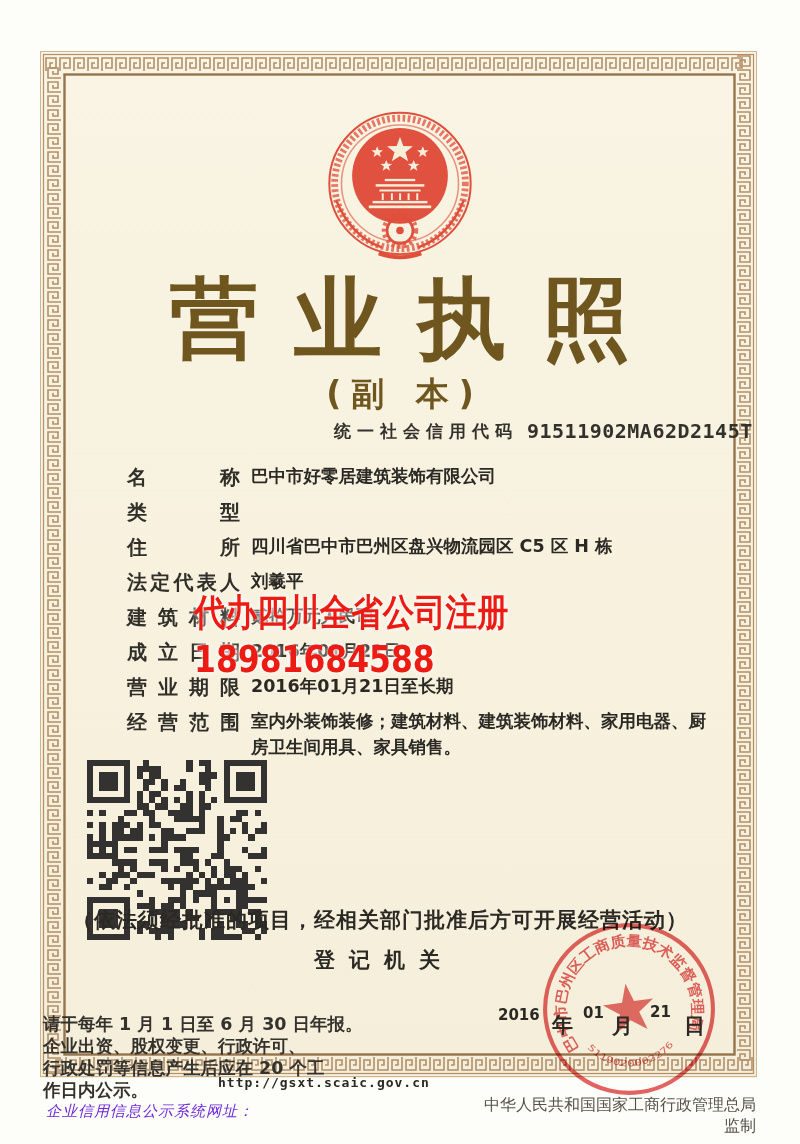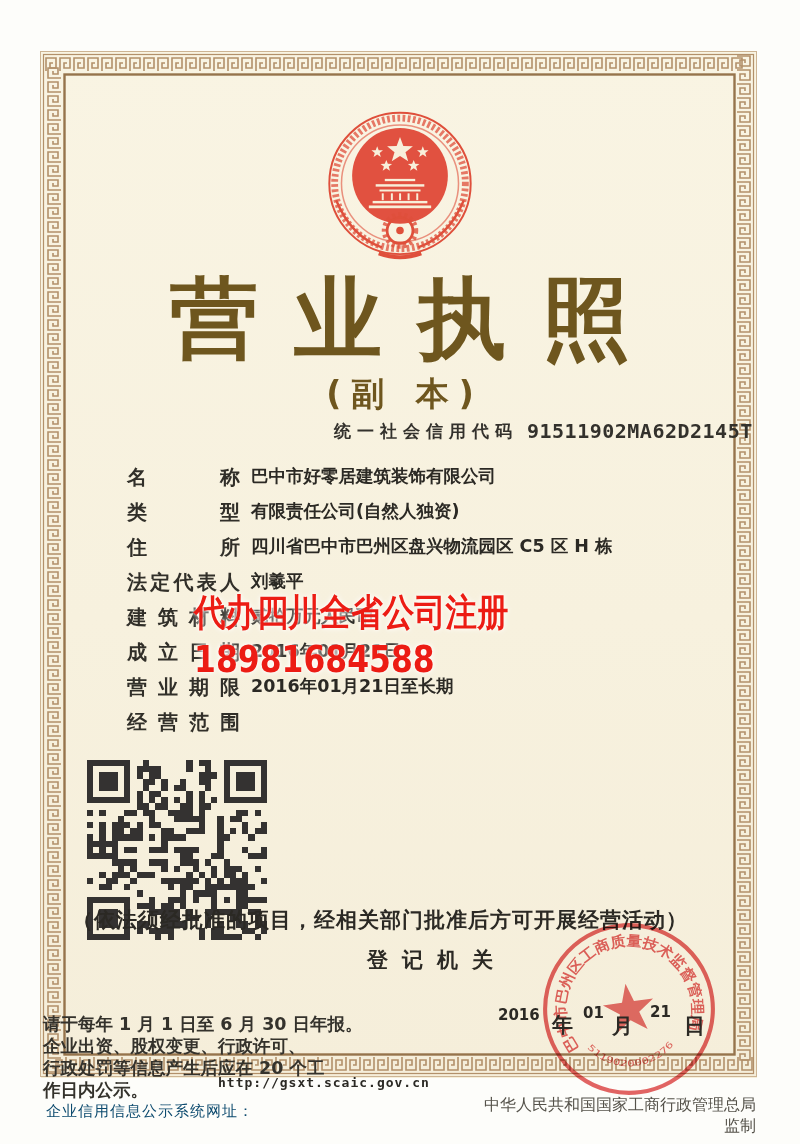--- a/index.html
+++ b/index.html
@@ -19,29 +19,29 @@
             font-weight:bold;letter-spacing:.5px;color:#33312c;}
   .f-label{position:absolute;left:127px;width:113px;font-size:20px;font-weight:bold;color:#312f29;
            text-align:justify;text-align-last:justify;}
   .f-value{position:absolute;left:251px;width:470px;font-size:17.5px;font-weight:bold;color:#2b2924;
            line-height:26px;white-space:normal;}
   .watermark{position:absolute;left:194px;top:588px;font-size:37px;font-weight:bold;color:#ec1c14;
              transform:scaleX(.85);transform-origin:left center;z-index:9;
              text-shadow:0 0 7px rgba(255,255,255,.95),0 0 3px rgba(255,255,255,.9);}
   .note{position:absolute;left:0;top:906px;width:760px;text-align:center;
         font-size:21px;font-weight:bold;color:#2b2924;letter-spacing:1px;z-index:3;}
-  .registrar{position:absolute;left:300px;top:946px;width:260px;text-align:center;
+  .registrar{position:absolute;left:300px;top:946px;width:260px;
              font-size:21px;font-weight:bold;letter-spacing:14px;text-indent:14px;color:#2b2924;z-index:3;}
   .qr{position:absolute;left:87px;top:760px;width:180px;height:180px;z-index:3;}
   .seal{position:absolute;left:540px;top:920px;width:178px;height:178px;z-index:4;
         mix-blend-mode:multiply;opacity:.82;transform:rotate(-8deg);}
   .date-unit{font-size:21px;font-weight:bold;color:#2b2924;z-index:6;}
   .date-num{font-size:15px;font-weight:bold;color:#2b2924;z-index:6;}
   .ft-line{position:absolute;left:14px;font-size:17.5px;font-weight:bold;color:#34322c;z-index:6;margin-left:29px;}
-  .ft-site{left:46px;top:1102px;font-size:15px;color:#0c4a6e;letter-spacing:1px;z-index:6;}
+  .ft-site{left:46px;top:1102px;font-size:15px;color:#6d28d9;letter-spacing:1px;z-index:6;font-style:italic;}
   .ft-url{left:218px;top:1075px;font-family:"DejaVu Sans Mono",monospace;font-size:13px;
           font-weight:bold;letter-spacing:1px;color:#2b2924;z-index:6;}
   .ft-issuer{position:absolute;left:480px;top:1095px;width:276px;text-align:right;
              font-size:16px;color:#55524a;z-index:6;}
 </style>
 </head>
 <body>
 
 <div class="page">
 
@@ -94,32 +94,32 @@
   </svg>
 
   <div class="title">营业执照</div>
   <div class="subtitle">(副 本)</div>
   <div class="abs cc-label">统一社会信用代码</div>
   <div class="abs cc-value">91511902MA62D2145T</div>
 
   <div class="f-label" style="top:464px">名称</div>
   <div class="f-value" style="top:463px">巴中市好零居建筑装饰有限公司</div>
   <div class="f-label" style="top:499px">类型</div>
-  <div class="f-value" style="top:498px">有限责任公司(自然人独资)</div>
   <div class="f-label" style="top:534px">住所</div>
   <div class="f-value" style="top:533px">四川省巴中市巴州区盘兴物流园区 C5 区 H 栋</div>
   <div class="f-label" style="top:569px">法定代表人</div>
   <div class="f-value" style="top:568px">刘羲平</div>
   <div class="f-label" style="top:604px">建筑材料</div>
   <div class="f-value" style="top:603px">贰拾万元人民币</div>
   <div class="f-label" style="top:639px">成立日期</div>
   <div class="f-value" style="top:638px">2016年01月21日</div>
   <div class="f-label" style="top:674px">营业期限</div>
   <div class="f-value" style="top:673px">2016年01月21日至长期</div>
   <div class="f-label" style="top:709px">经营范围</div>
+  <div class="f-value" style="top:708px">室内外装饰装修；建筑材料、建筑装饰材料、家用电器、厨房卫生间用具、家具销售。</div>
 
   <div class="watermark">代办四川全省公司注册18981684588</div>
 
   <svg class="qr" id="qr" viewBox="0 0 29 29" shape-rendering="crispEdges">
       <g fill="#343231">
         <rect x="0" y="0" width="1" height="1"></rect>
         <rect x="1" y="0" width="1" height="1"></rect>
         <rect x="2" y="0" width="1" height="1"></rect>
         <rect x="3" y="0" width="1" height="1"></rect>
         <rect x="4" y="0" width="1" height="1"></rect>

